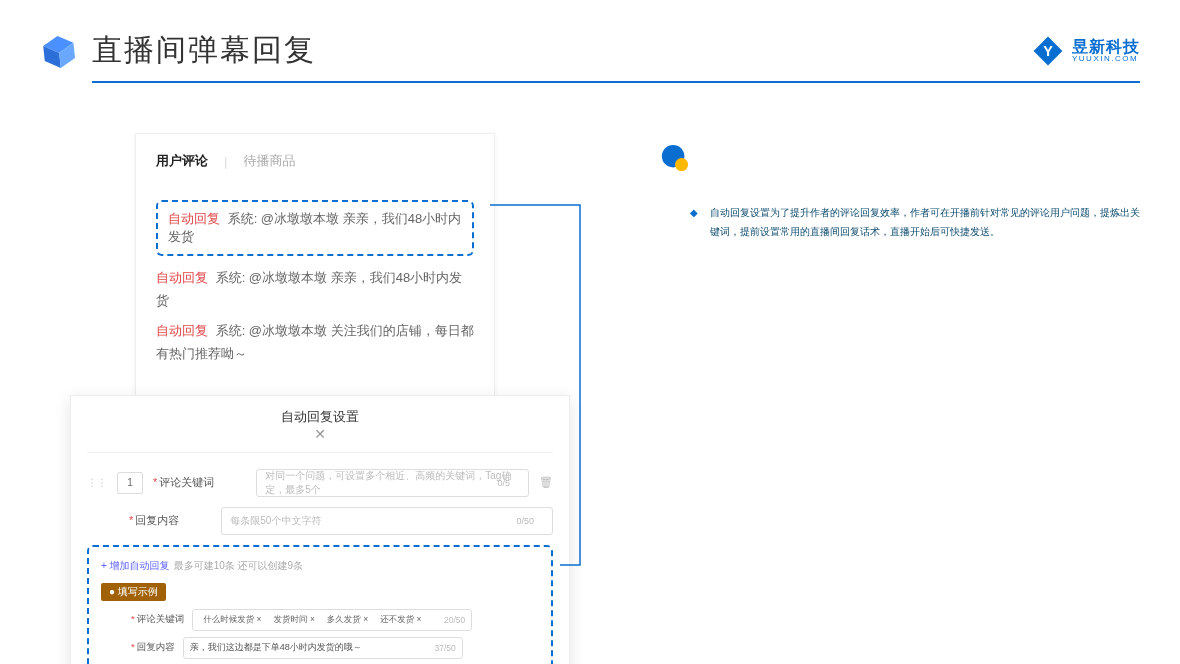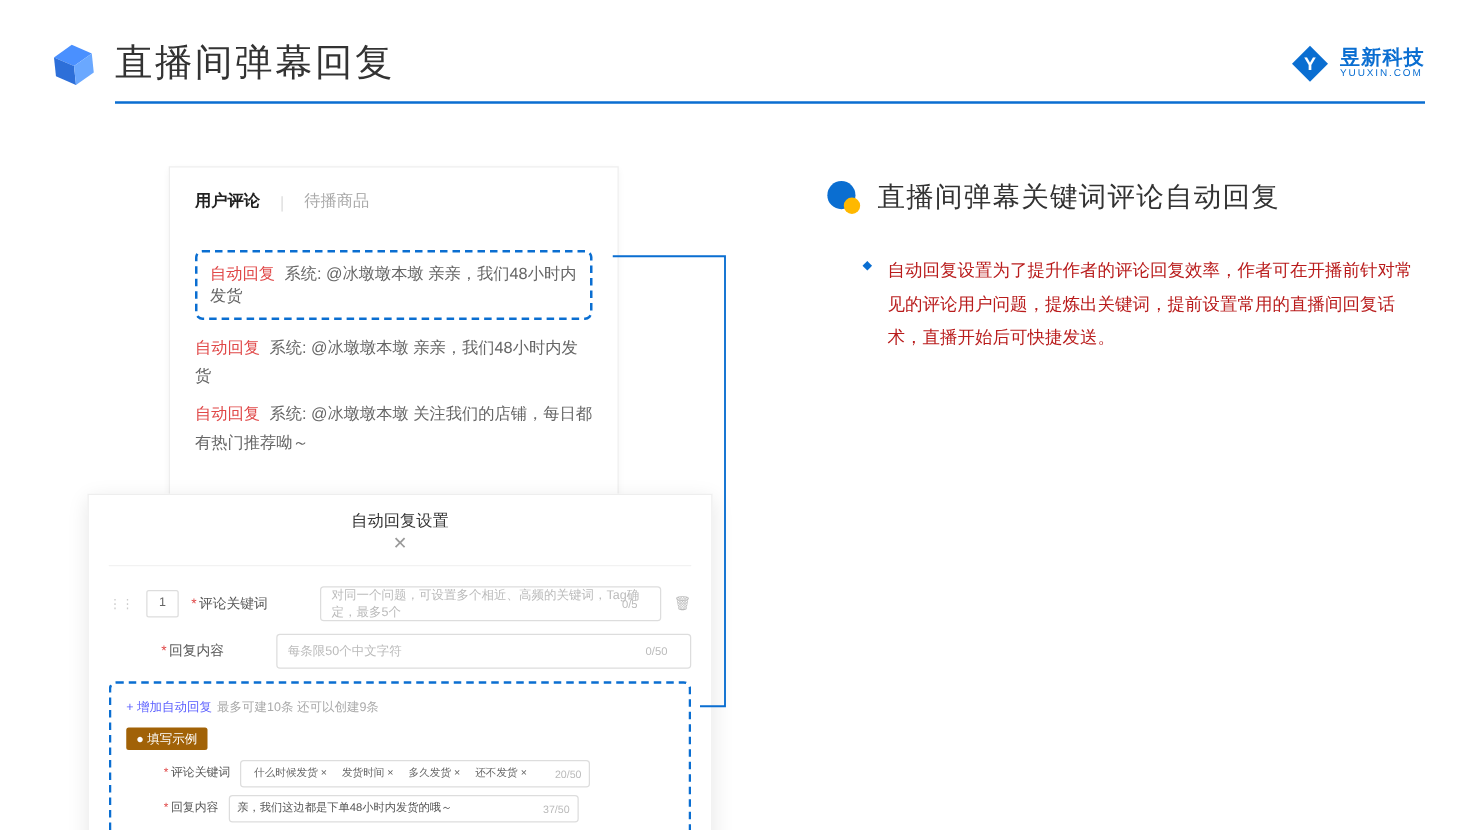--- a/index.html
+++ b/index.html
@@ -125,21 +125,21 @@
   position: absolute;
   pointer-events: none;
   z-index: 5;
 }
 
 .right-col { flex: 1; padding-top: 10px; }
 .subtitle-wrap { display: flex; align-items: center; gap: 12px; margin-bottom: 30px; }
 .bubble-icon { width: 30px; height: 30px; position: relative; }
 .subtitle { font-size: 22px; color: #333; font-weight: 400; letter-spacing: 1px; }
 .bullets { list-style: none; padding-left: 30px; }
-.bullets li { position: relative; font-size: 14px; color: #b91c1c; line-height: 1.9; margin-bottom: 22px; padding-left: 20px; }
+.bullets li { position: relative; font-size: 10px; color: #0c4a6e; line-height: 1.9; margin-bottom: 22px; padding-left: 20px; }
 .bullets li::before {
   content: "◆";
   position: absolute;
   left: 0;
   top: 0;
   color: #0a6ed1;
   font-size: 10px;
 }
 </style>
 </head>
@@ -249,19 +249,18 @@
   </div>
 
   <div class="right-col">
     <div class="subtitle-wrap">
       <div class="bubble-icon">
         <svg viewBox="0 0 32 32">
           <circle cx="14" cy="14" r="12" fill="#0a6ed1"></circle>
           <circle cx="23" cy="23" r="7" fill="#ffb800"></circle>
         </svg>
       </div>
-      <h2 class="subtitle">直播间弹幕关键词评论自动回复</h2>
     </div>
     <ul class="bullets">
       <li>自动回复设置为了提升作者的评论回复效率，作者可在开播前针对常见的评论用户问题，提炼出关键词，提前设置常用的直播间回复话术，直播开始后可快捷发送。</li>
     </ul>
   </div>
 </div>
 
 </body></html>

